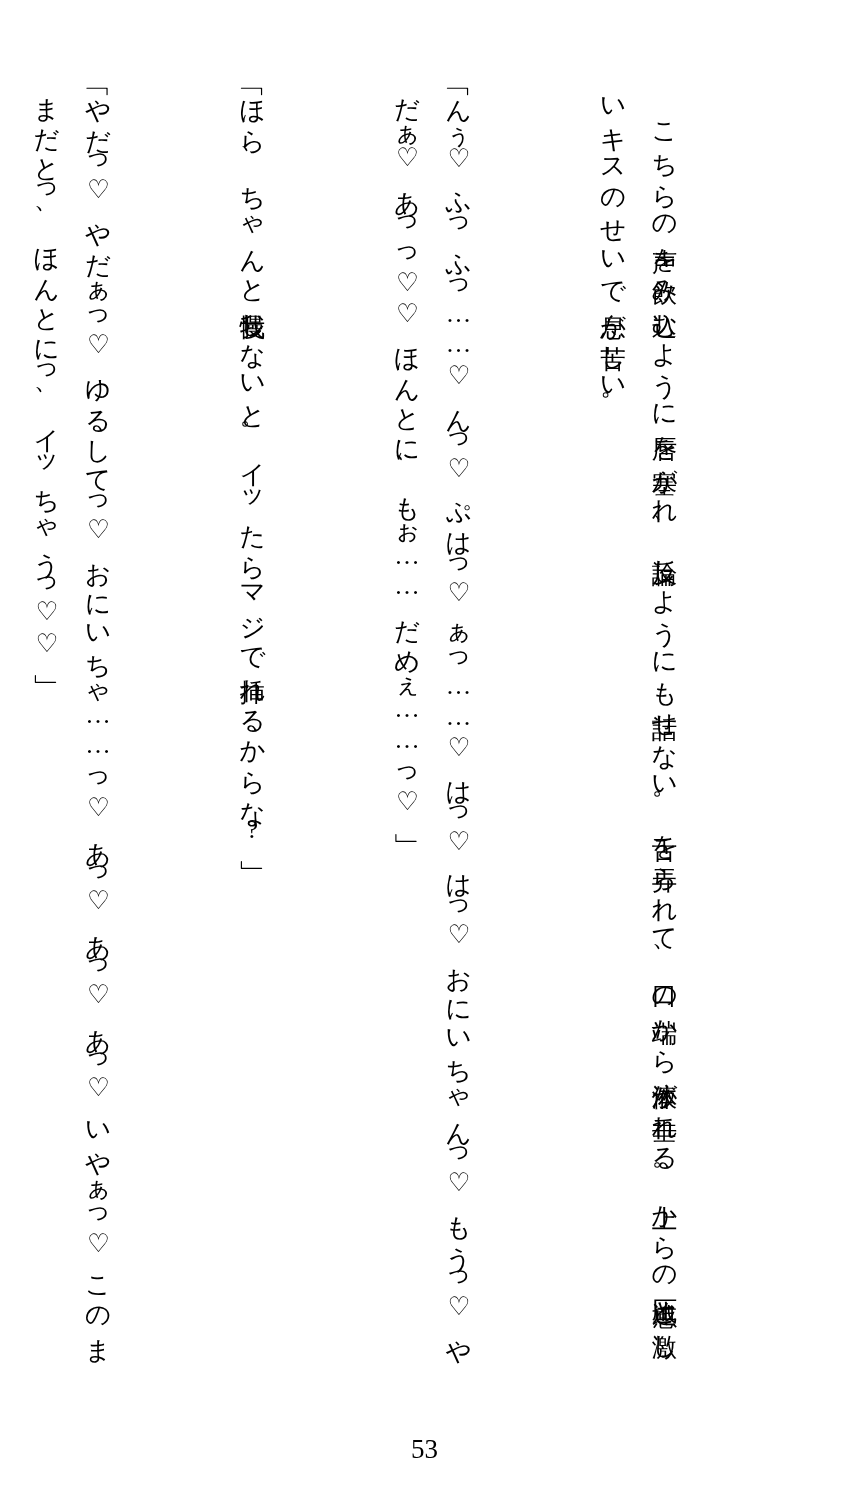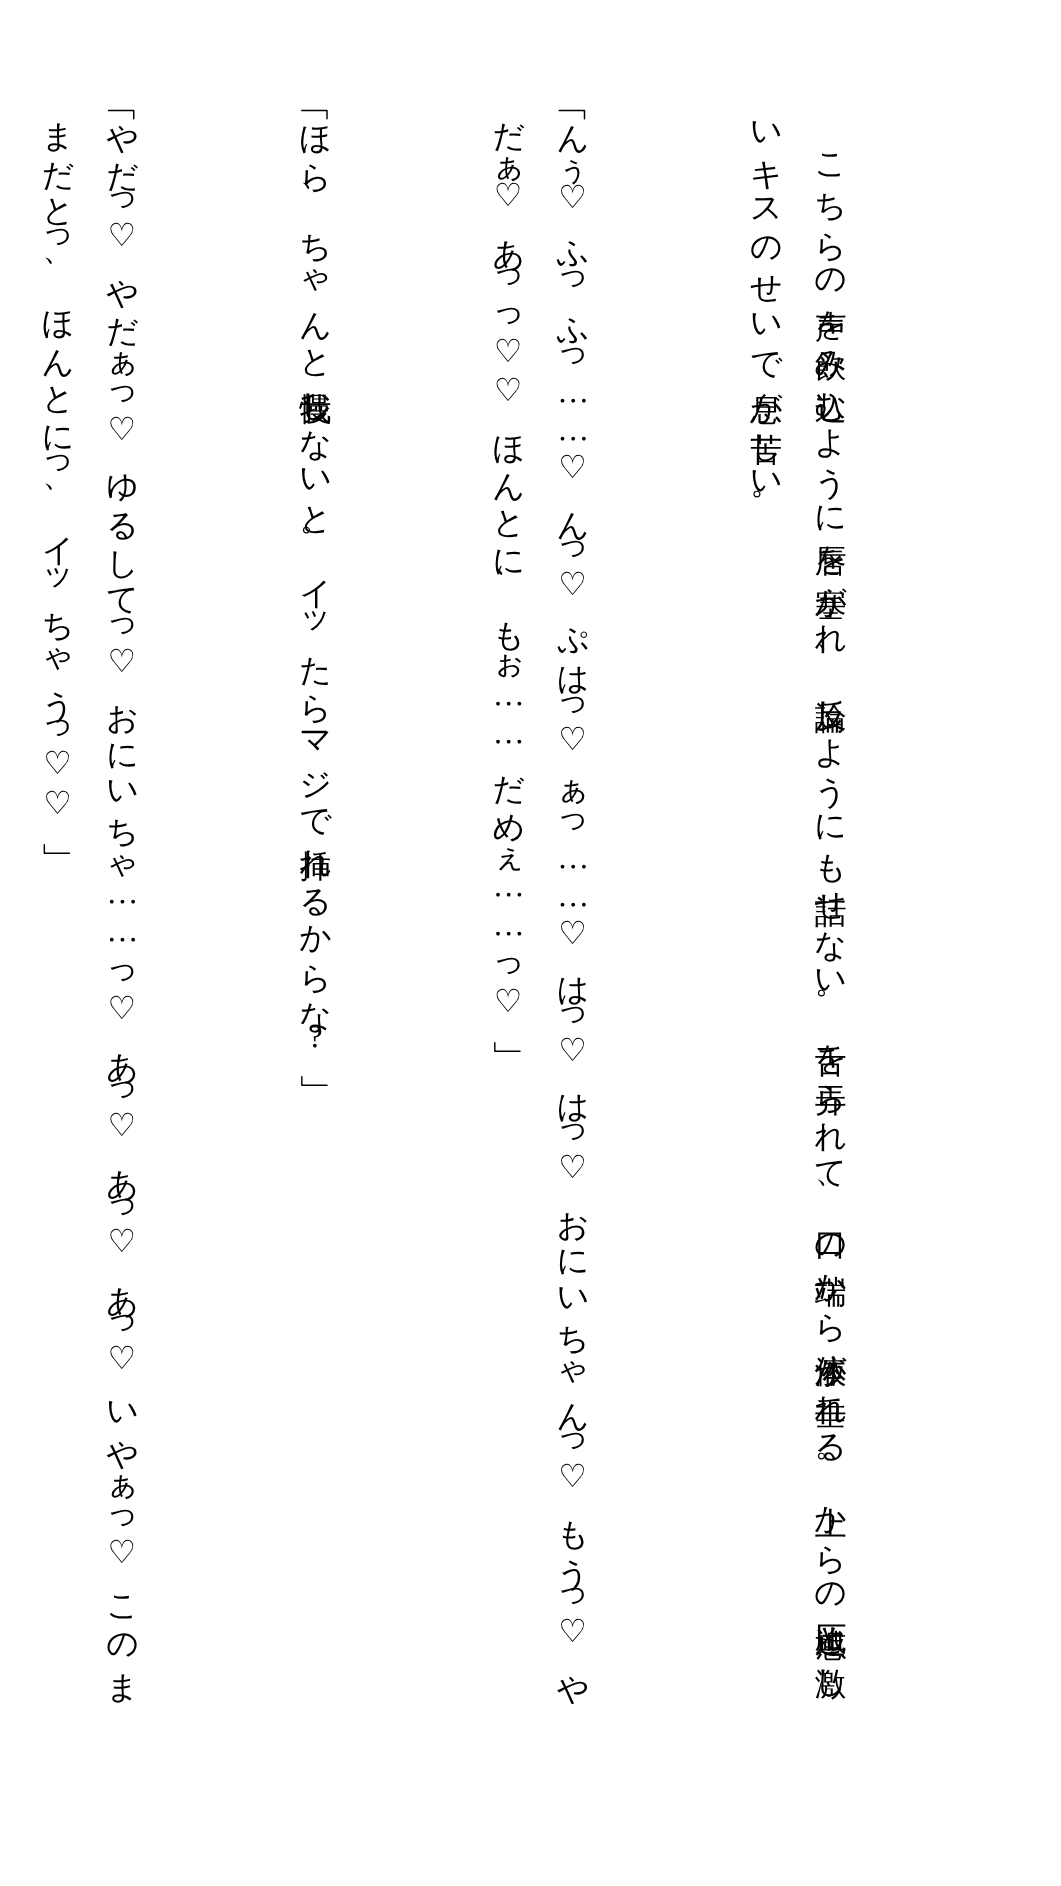--- a/index.html
+++ b/index.html
@@ -59,14 +59,15 @@
 
   <div id="text-block">
     <p class="indent">こちらの声を飲み込むように唇を塞がれ、反論しようにも話せない。舌を弄られて、口の端から液体が垂れる。上からの圧迫感と激しいキスのせいで息が苦しい。</p>
     <p>「んぅ♡ふっふっ……♡んっ♡ぷはっ♡ぁっ……♡はっ♡はっ♡おにいちゃんっ♡もうっ♡やだぁ♡あっっ♡♡ほんとに、もぉ……だめぇ……っ♡」</p>
     <p>「ほら、ちゃんと我慢しないと。イッたらマジで挿れるからな?」</p>
     <p>「やだっ♡やだぁっ♡ゆるしてっ♡おにいちゃ……っ♡あっ♡あっ♡あっ♡いやぁっ♡このままだとっ、ほんとにっ、イッちゃうっ♡♡」</p>
     
     
   </div>
 
+  <div id="page-number">53</div>
 
 </div>
 
 </body></html>

